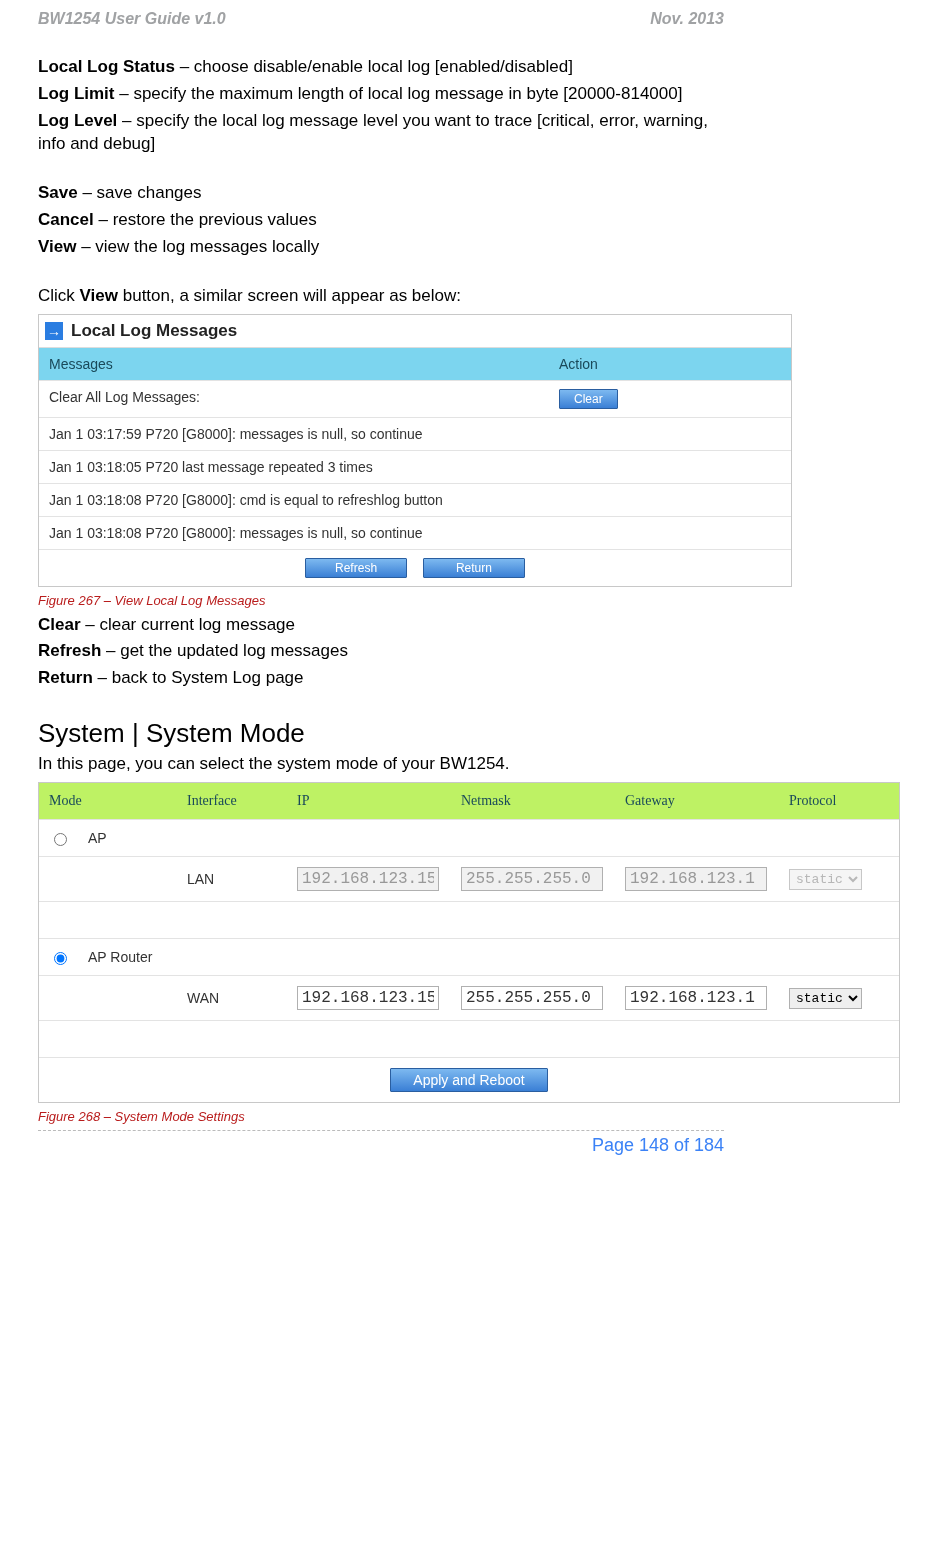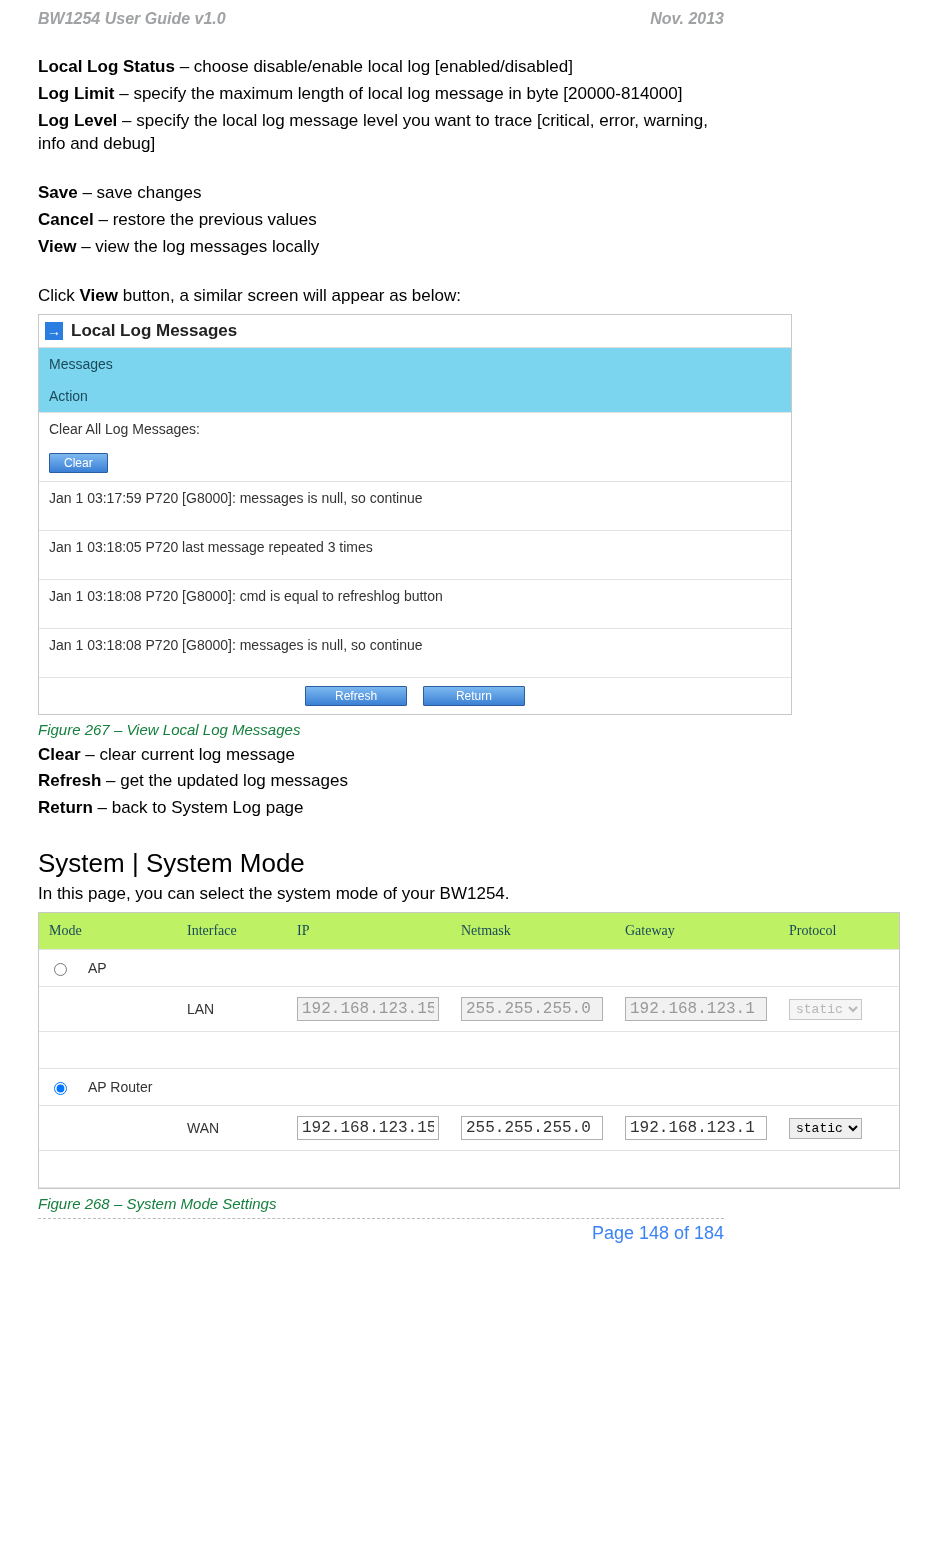--- a/index.html
+++ b/index.html
@@ -31,22 +31,22 @@
     margin: 4px 0;
   }
   .body-text strong, .body-text b {
     font-weight: bold;
   }
   .section-gap {
     height: 18px;
   }
   .fig-caption {
     font-style: italic;
-    color: #15803d;
-    font-size: 15px;
+    color: #b91c1c;
+    font-size: 13px;
     margin: 6px 0 6px 0;
   }
   h2.section-heading {
     font-family: Arial, Helvetica, sans-serif;
     font-size: 26px;
     font-weight: normal;
     margin: 28px 0 4px 0;
   }
   
   .panel1 {
@@ -75,21 +75,20 @@
     display: inline-flex;
     align-items: center;
     justify-content: center;
     color: #fff;
     font-size: 14px;
     line-height: 1;
   }
   .row {
     display: flex;
     border-bottom: 1px solid #e3e3e3;
-    flex-direction: column;
   }
   .row > div {
     padding: 8px 10px;
   }
   .row .col-msg { flex: 1; }
   .row .col-act { width: 222px; }
   .hdr {
     background: #7cd5ef;
     color: #1a4a5a;
   }
@@ -346,20 +345,23 @@
         <tr>
             <td>&nbsp;</td>
             <td></td>
             <td></td>
             <td></td>
             <td></td>
             <td></td>
           </tr>
       </tbody>
     </table>
+    <div class="panel2-foot">
+      <span class="btn-wide">Apply and Reboot</span>
+    </div>
   </div>
 
   <p class="fig-caption">Figure 268 – System Mode Settings</p>
 
   <div class="footer-dash">
     <span>Page 148 of 184</span>
   </div>
 
 </div>
 

